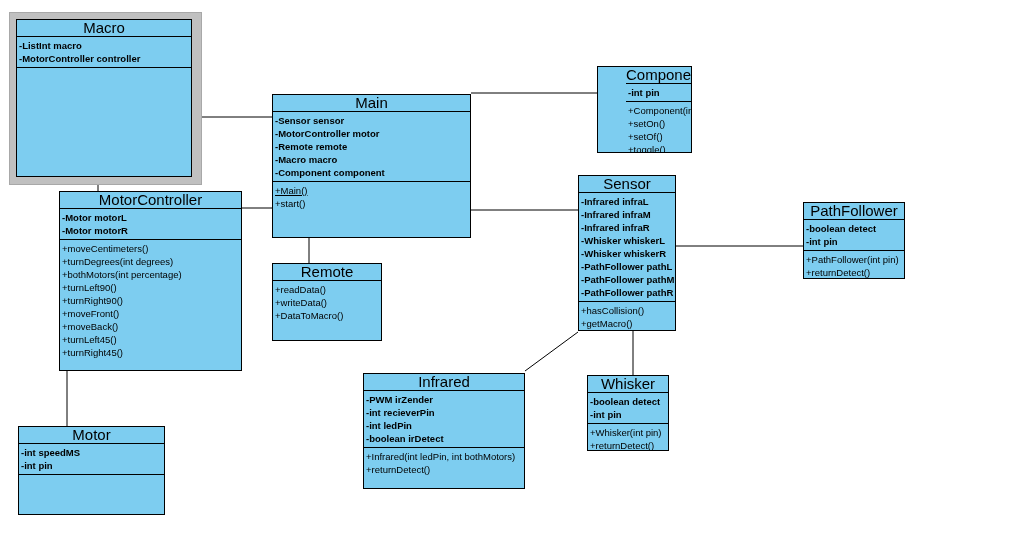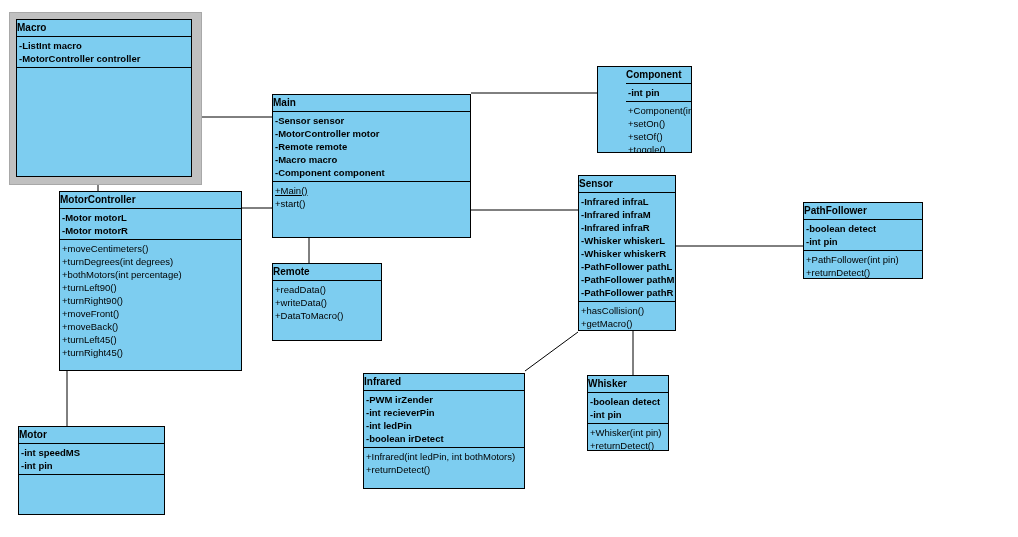--- a/index.html
+++ b/index.html
@@ -41,23 +41,23 @@
     background: var(--fill);
     border: 1px solid var(--border);
     display: flex;
     flex-direction: column;
     overflow: hidden;
   }
   .uml-title {
     flex: 0 0 auto;
     height: 16px;
     line-height: 16px;
-    text-align: left;
-    font-weight: bold;
-    font-size: 10px;
+    text-align: center;
+    font-weight: normal;
+    font-size: 15px;
     border-bottom: 1px solid var(--border);
     white-space: nowrap;
     overflow: hidden;
   }
   .uml-attrs {
     flex: 0 0 auto;
     border-bottom: 1px solid var(--border);
     padding: 2px 0;
     font-weight: bold;
   }
@@ -180,21 +180,21 @@
         <div class="row">-PathFollower pathL</div>
         <div class="row">-PathFollower pathM</div>
         <div class="row">-PathFollower pathR</div>
       </div>
     <div class="uml-methods">
         <div class="row">+hasCollision()</div>
         <div class="row">+getMacro()</div>
       </div>
   </div>
 
-  <div class="uml-class" style="left:803px; top:202px; width:120px; height:77px;">
+  <div class="uml-class" style="left:803px; top:202px; width:102px; height:77px;">
     <div class="uml-title">PathFollower</div>
     <div class="uml-attrs">
         <div class="row">-boolean detect</div>
         <div class="row">-int pin</div>
       </div>
     <div class="uml-methods">
         <div class="row">+PathFollower(int pin)</div>
         <div class="row">+returnDetect()</div>
       </div>
   </div>

